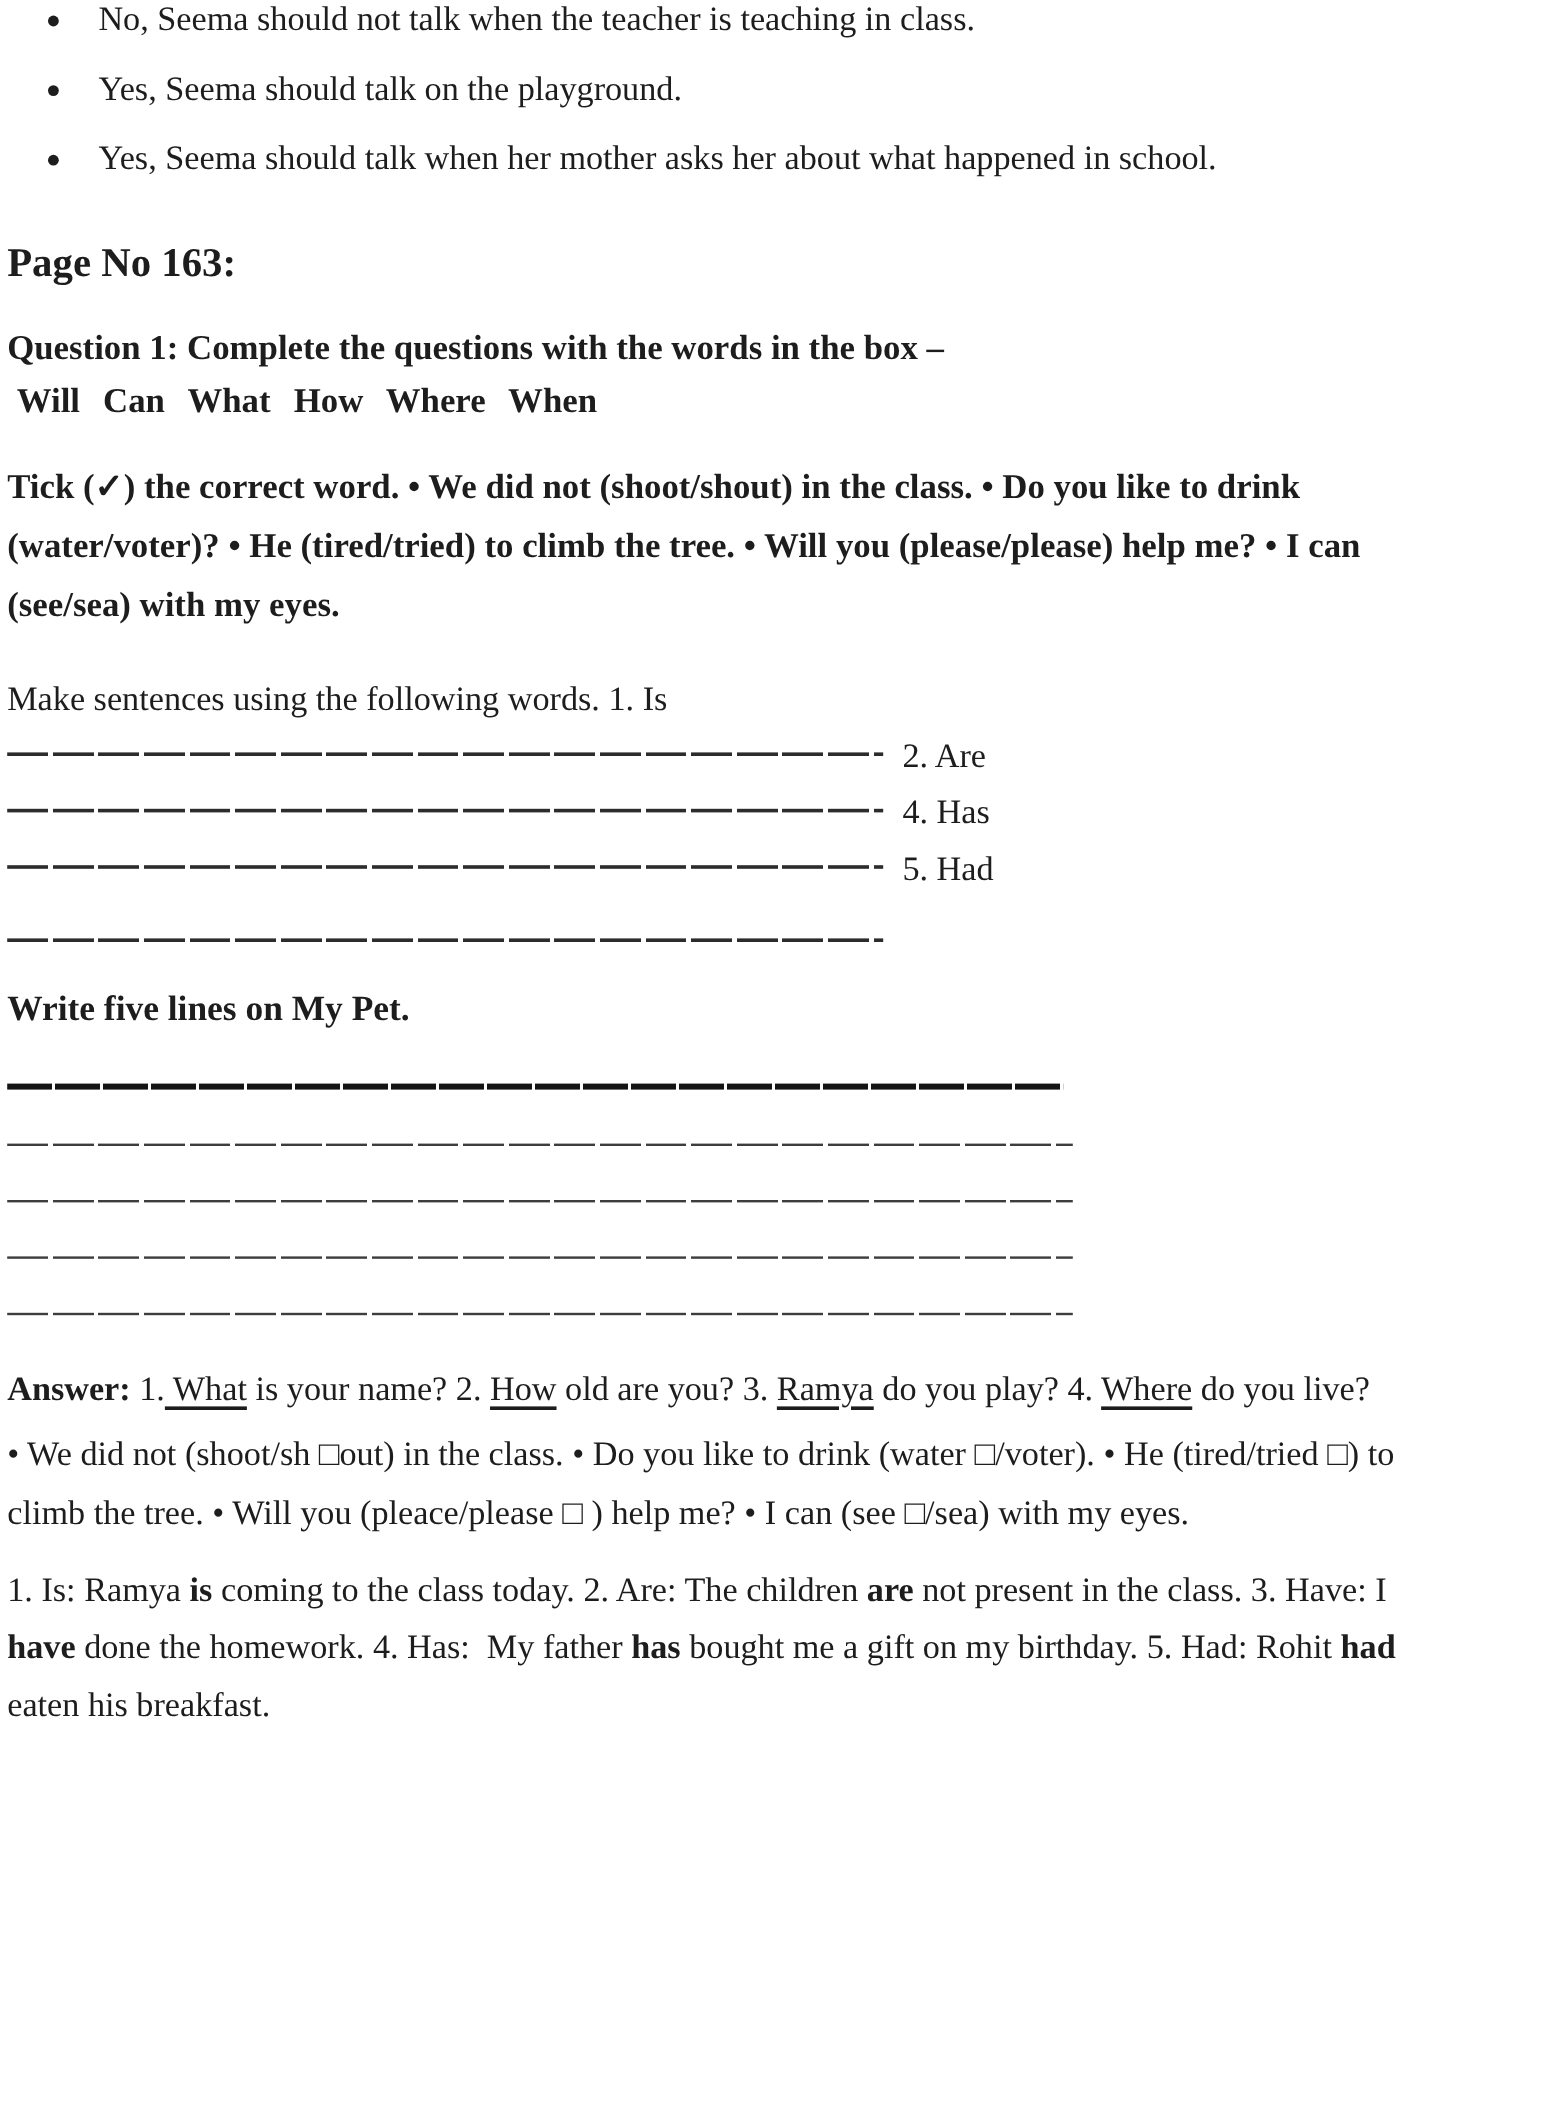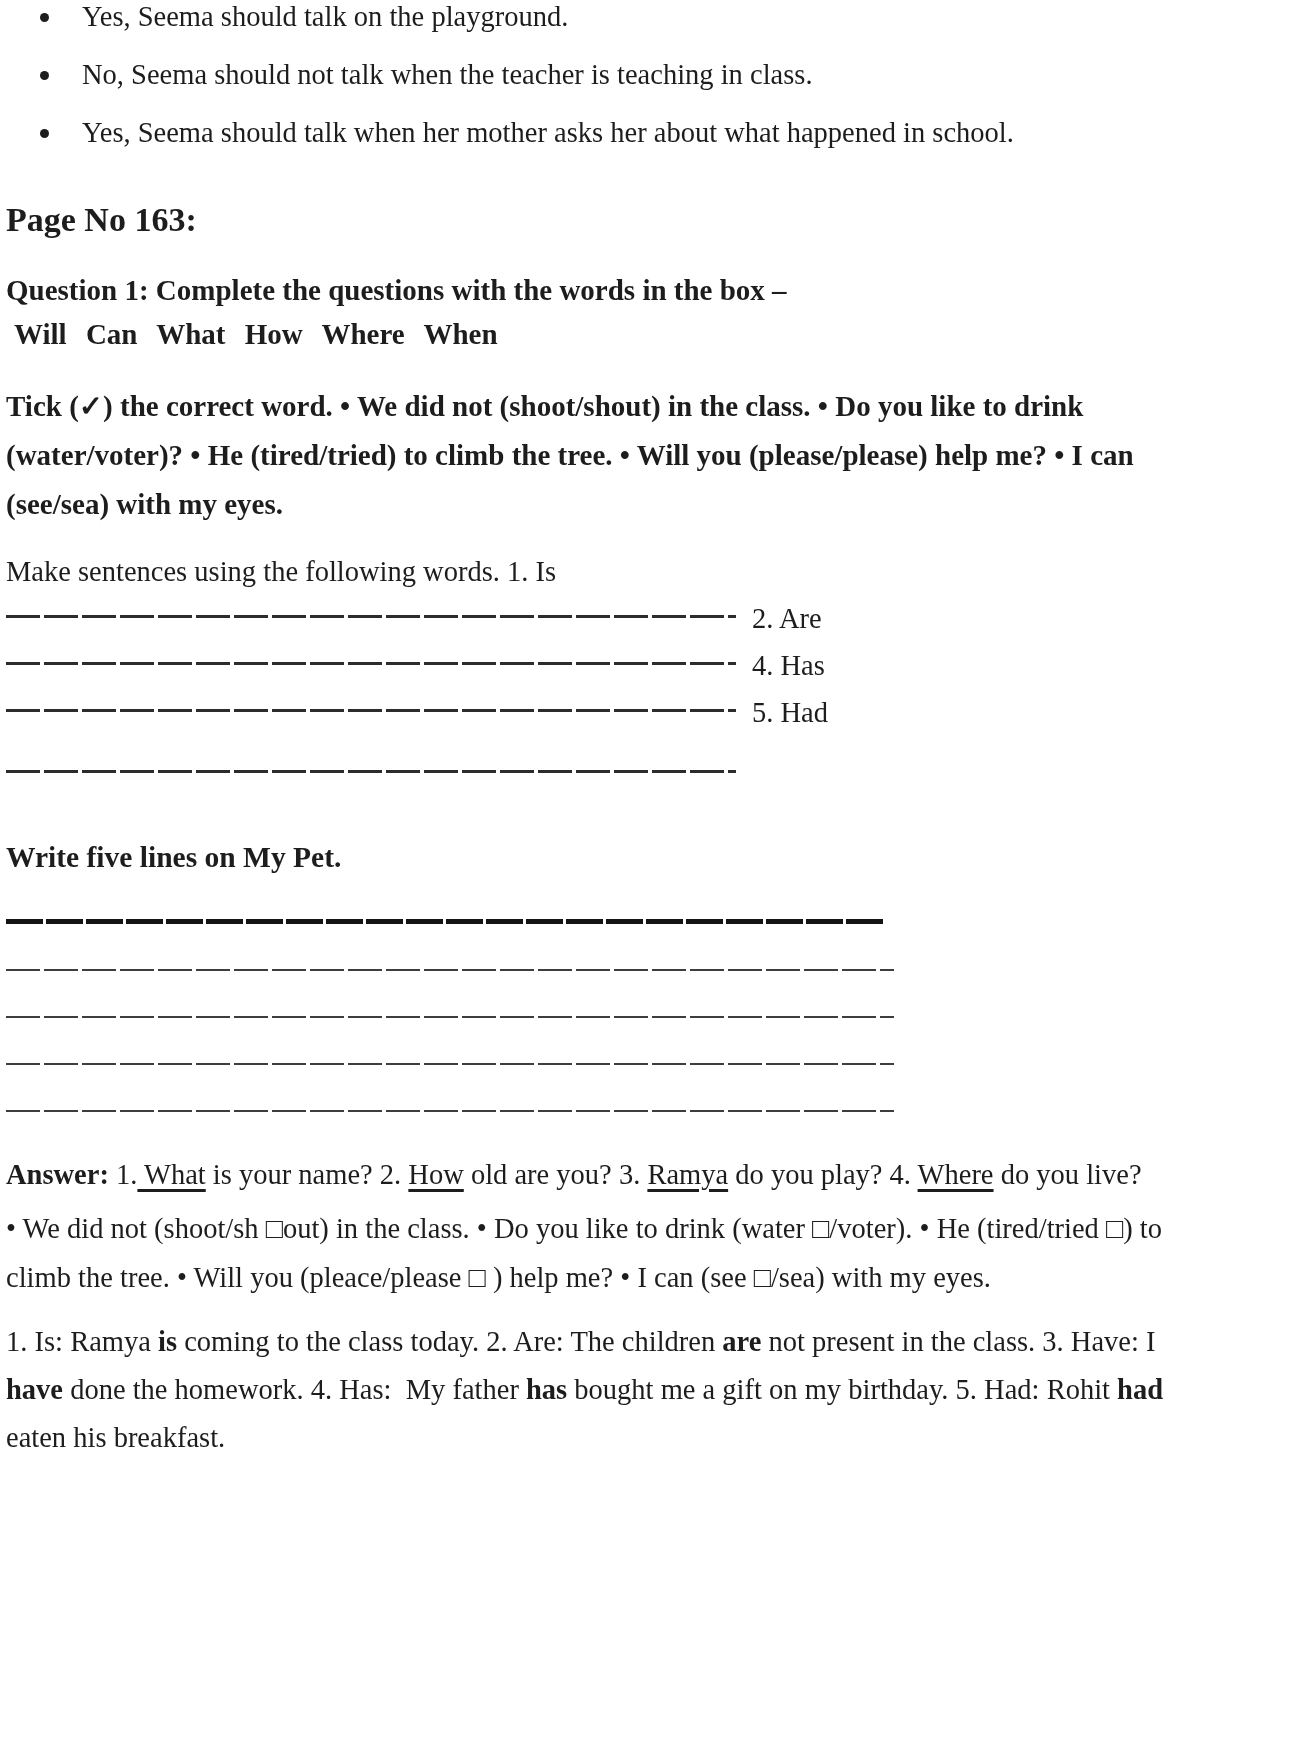--- a/index.html
+++ b/index.html
@@ -15,31 +15,31 @@
   .bullets li{position:relative;padding-left:76px;height:58px;line-height:34px;white-space:nowrap;}
   .dot{position:absolute;left:34px;top:13px;width:9px;height:9px;border-radius:50%;background:#1d1d1d;}
 
   
   .page-heading{font-size:34px;line-height:40px;font-weight:bold;text-align:left;margin:26px 0 0 0;width:1165px;}
   .q-heading{font-weight:bold;font-size:29px;line-height:44px;margin-top:28px;}
   .word-box{padding-left:8px;word-spacing:12px;}
 
   .fillin{margin-top:42px;line-height:46px;}
   .tick{font-weight:bold;margin-top:26px;line-height:49px;font-size:29px;}
-  .make{margin-top:20px;line-height:46px;}
+  .make{margin-top:32px;line-height:46px;}
 
   
   .rows{margin-top:0;}
   .srow{display:flex;align-items:center;height:47px;}
   .srow.last{margin-top:14px;}
   .uline{width:730px;height:3px;margin-bottom:5px;
     background:repeating-linear-gradient(90deg,#2c2c2c 0 34px,rgba(0,0,0,0) 34px 38px);}
   .slabel{margin-left:16px;line-height:30px;white-space:nowrap;}
 
-  .write-five{font-weight:bold;font-size:29.5px;margin-top:40px;line-height:40px;}
+  .write-five{font-weight:bold;font-size:29.5px;margin-top:12px;line-height:40px;}
   .pet-thick{width:880px;height:5px;margin-top:42px;
     background:repeating-linear-gradient(90deg,#141414 0 37px,rgba(0,0,0,0) 37px 40px);}
   .pet-thin{width:888px;height:2px;margin-top:45px;
     background:repeating-linear-gradient(90deg,#3d3d3d 0 34px,rgba(0,0,0,0) 34px 38px);}
 
   .answer{margin-top:42px;line-height:42px;}
   .tick-answer{margin-top:8px;line-height:49px;}
   .final{margin-top:16px;line-height:48px;}
 
   .rb{font-weight:bold;}
@@ -47,25 +47,25 @@
 </style>
 </head>
 <body>
 
 <div class="doc">
   <div class="content">
 
     <ul class="bullets">
       <li>
         <span class="dot"></span>
-        <span>Yes, Seema should talk on the playground.</span>
+        <span>No, Seema should not talk when the teacher is teaching in class.</span>
       </li>
       <li>
         <span class="dot"></span>
-        <span>No, Seema should not talk when the teacher is teaching in class.</span>
+        <span>Yes, Seema should talk on the playground.</span>
       </li>
       <li>
         <span class="dot"></span>
         <span>Yes, Seema should talk when her mother asks her about what happened in school.</span>
       </li>
     </ul>
 
     <div class="page-heading">Page No 163:</div>
 
     <div class="q-heading">

